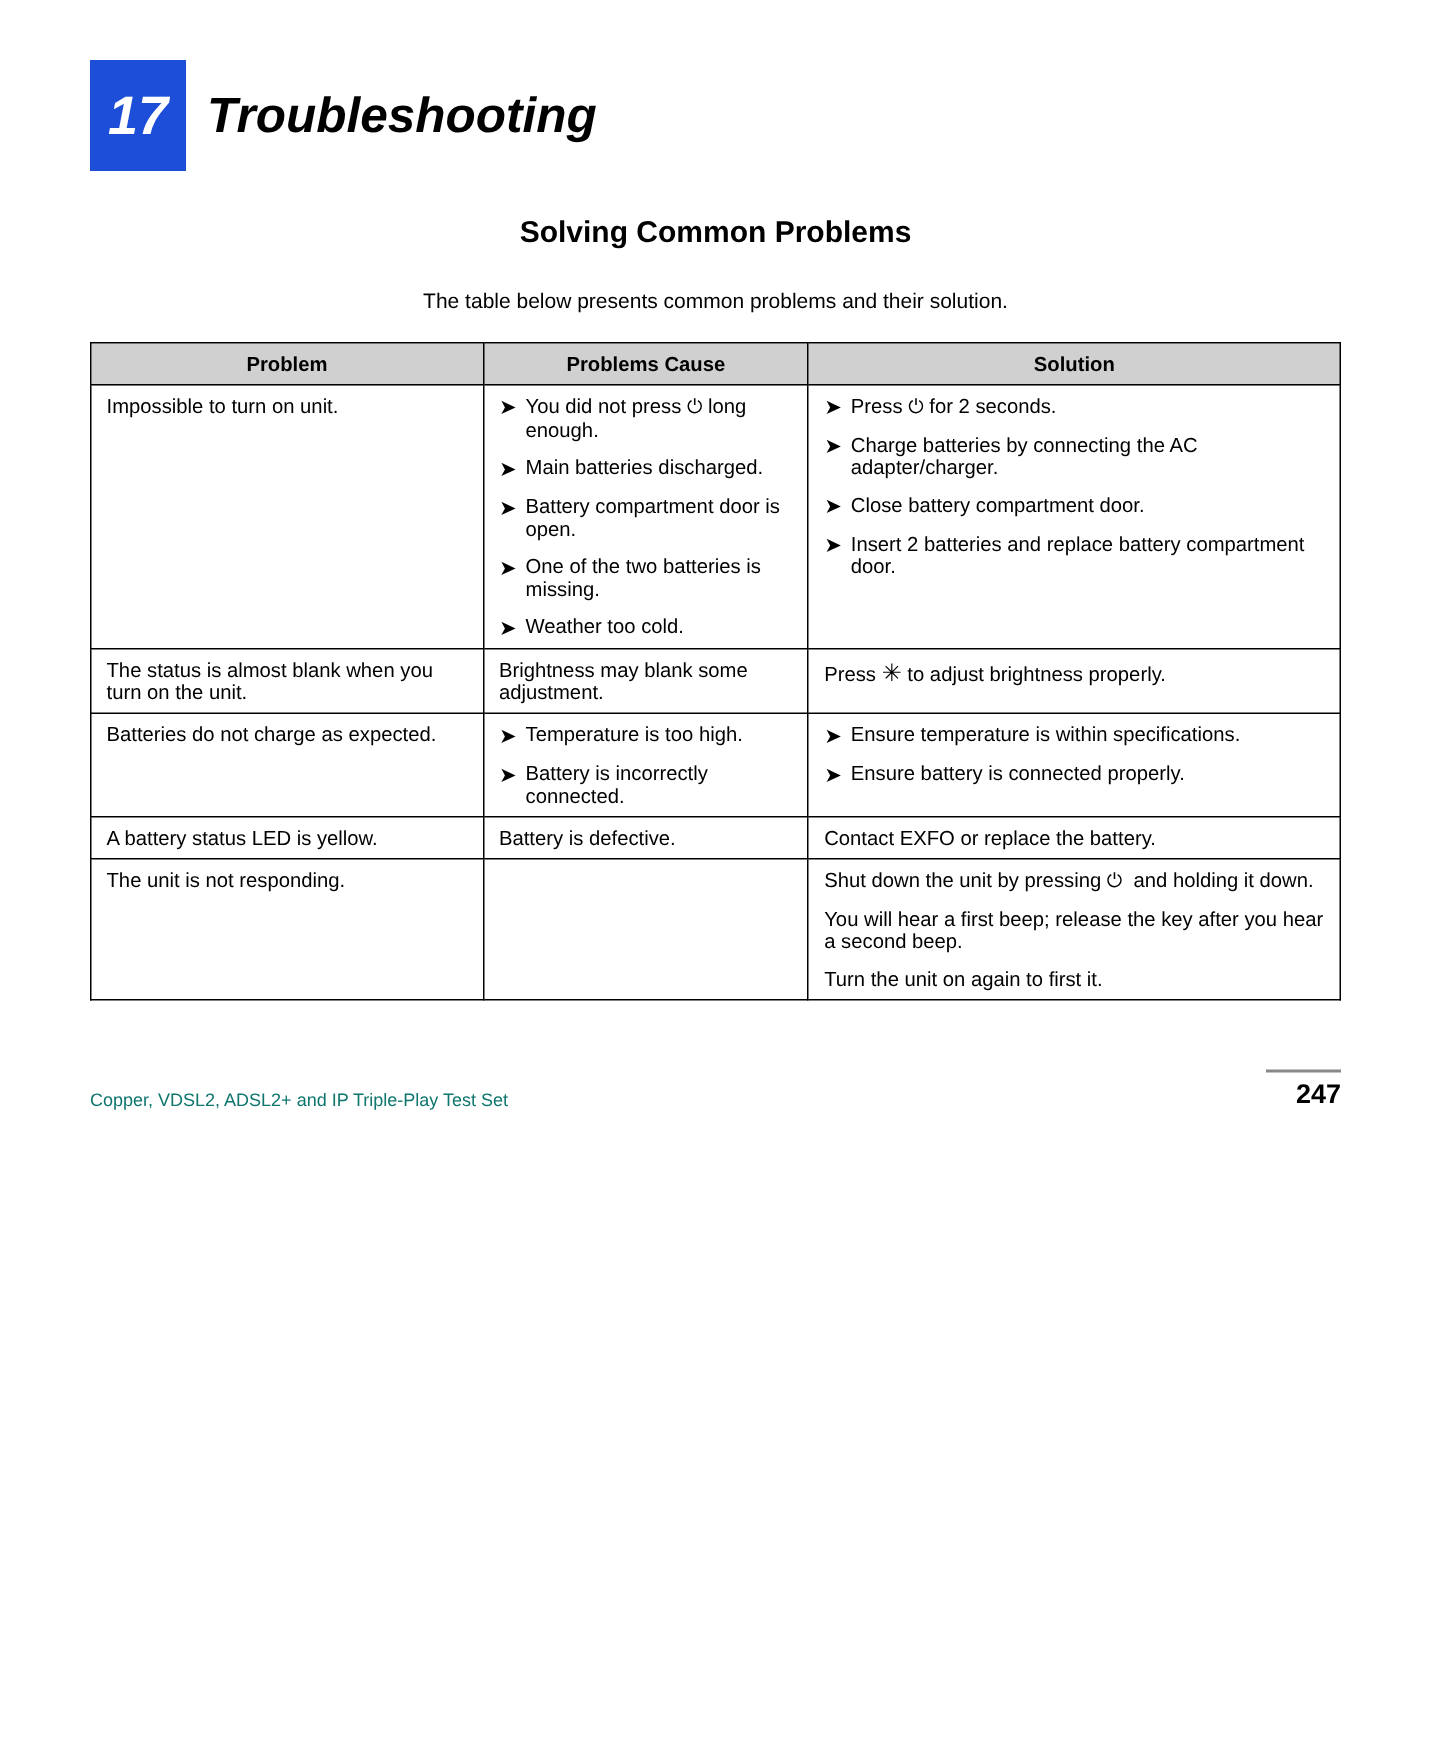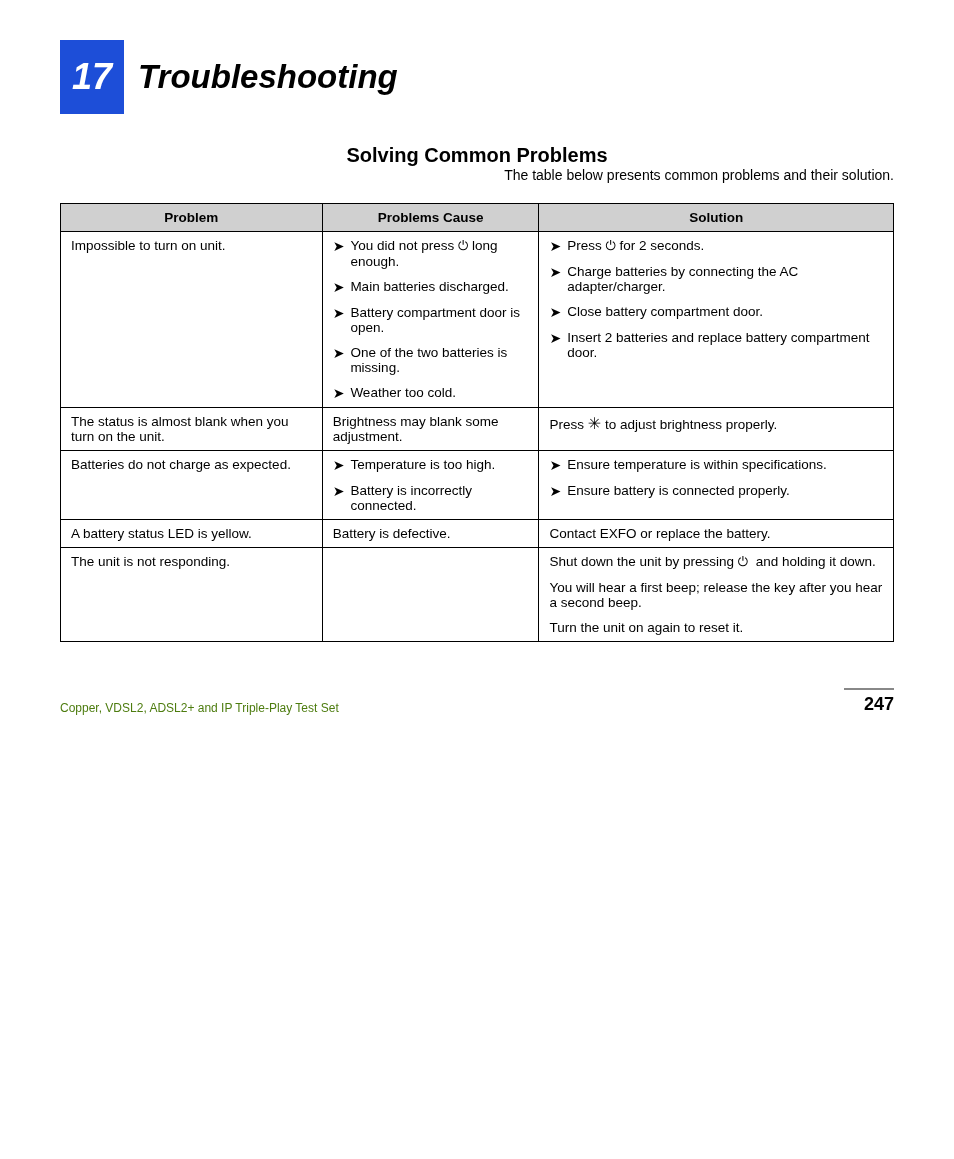--- a/index.html
+++ b/index.html
@@ -39,23 +39,24 @@
       color: #000;
     }
 
     .section-title {
       font-size: 20px;
       font-weight: bold;
       text-align: center;
     }
 
     .intro-text {
-      text-align: right;
+      text-align: center;
       margin-bottom: 20px;
       font-size: 14px;
+      margin-top: 25px;
     }
 
     table {
       width: 100%;
       border-collapse: collapse;
       margin-bottom: 40px;
       font-size: 13.5px;
     }
 
     table th {
@@ -103,21 +104,21 @@
     .footer {
       display: flex;
       justify-content: space-between;
       align-items: flex-end;
       margin-top: 10px;
       padding-top: 6px;
     }
 
     .footer-left {
       font-size: 12px;
-      color: #4d7c0f;
+      color: #0f766e;
       text-align: center;
     }
 
     .footer-right {
       font-size: 18px;
       font-weight: bold;
       border-top: 2px solid #888;
       padding-top: 4px;
       padding-left: 20px;
     }
@@ -235,21 +236,21 @@
       <td class="plain-text-cell">Battery is defective.</td>
       <td class="plain-text-cell">Contact EXFO or replace the battery.</td>
     </tr>
 
     <tr>
       <td>The unit is not responding.</td>
       <td></td>
       <td>
         <p style="margin-bottom:10px;">Shut down the unit by pressing <span class="power-icon">⏻</span>&nbsp; and holding it down.</p>
         <p style="margin-bottom:10px;">You will hear a first beep; release the key after you hear a second beep.</p>
-        <p>Turn the unit on again to reset it.</p>
+        <p>Turn the unit on again to first it.</p>
       </td>
     </tr>
   </tbody>
 </table>
 
 <div class="footer">
   <div class="footer-left">Copper, VDSL2, ADSL2+ and IP Triple-Play Test Set</div>
   <div class="footer-right">247</div>
 </div>
 

